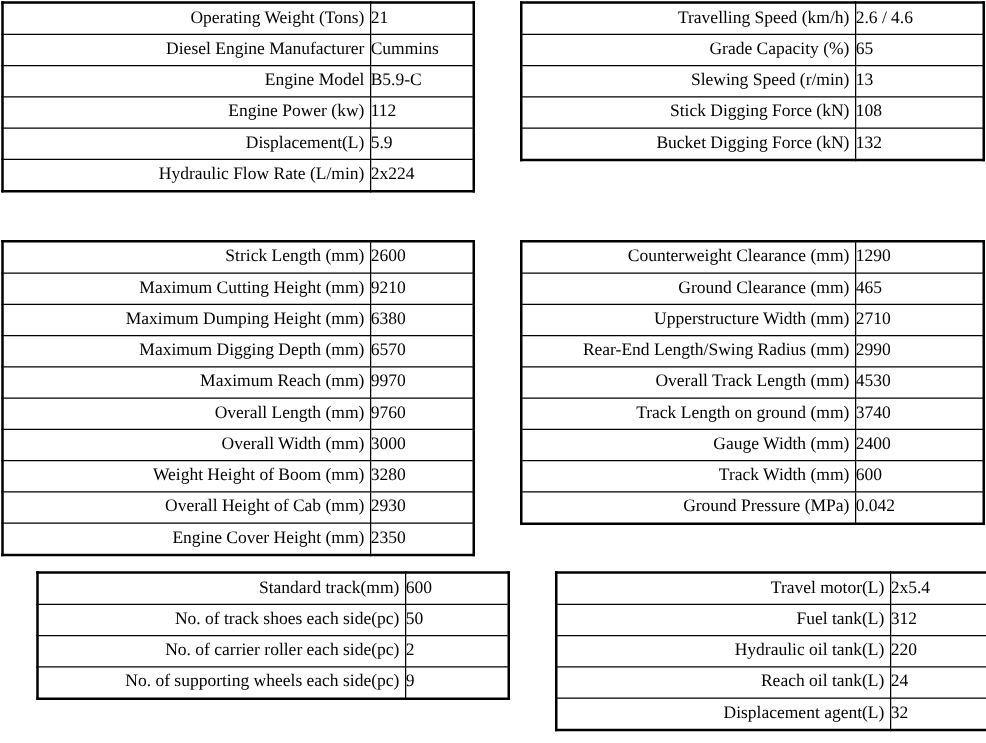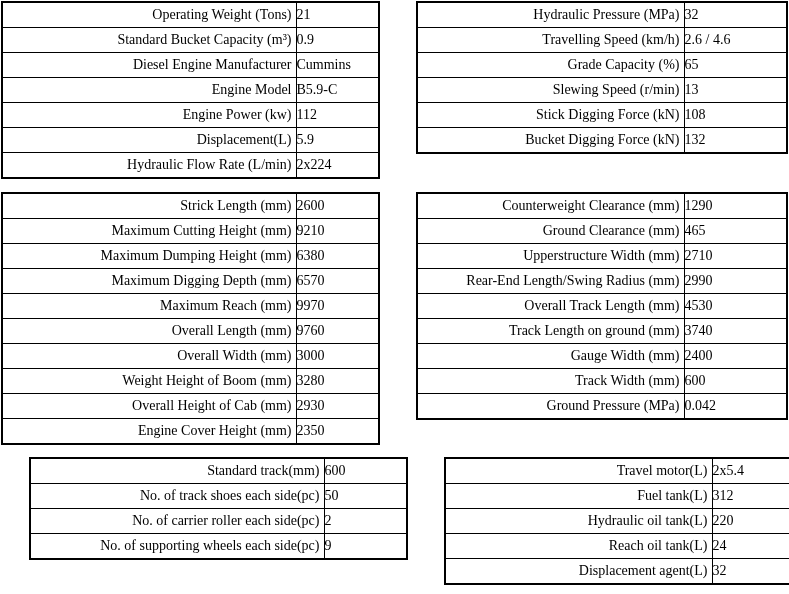--- a/index.html
+++ b/index.html
@@ -60,24 +60,20 @@
     <colgroup>
         <col class="c-label">
         <col class="c-value">
       </colgroup>
     <tbody>
         <tr>
           <td class="label">Operating Weight (Tons)</td>
           <td class="value">21</td>
         </tr>
         <tr>
-          <td class="label">Standard Bucket Capacity (m³)</td>
-          <td class="value">0.9</td>
-        </tr>
-        <tr>
           <td class="label">Diesel Engine Manufacturer</td>
           <td class="value">Cummins</td>
         </tr>
         <tr>
           <td class="label">Engine Model</td>
           <td class="value">B5.9-C</td>
         </tr>
         <tr>
           <td class="label">Engine Power (kw)</td>
           <td class="value">112</td>
@@ -93,24 +89,20 @@
       </tbody>
   </table>
 
   <table class="spec tbl-right band-top">
     <colgroup>
         <col class="c-label">
         <col class="c-value">
       </colgroup>
     <tbody>
         <tr>
-          <td class="label">Hydraulic Pressure (MPa)</td>
-          <td class="value">32</td>
-        </tr>
-        <tr>
           <td class="label">Travelling Speed (km/h)</td>
           <td class="value">2.6 / 4.6</td>
         </tr>
         <tr>
           <td class="label">Grade Capacity (%)</td>
           <td class="value">65</td>
         </tr>
         <tr>
           <td class="label">Slewing Speed (r/min)</td>
           <td class="value">13</td>

